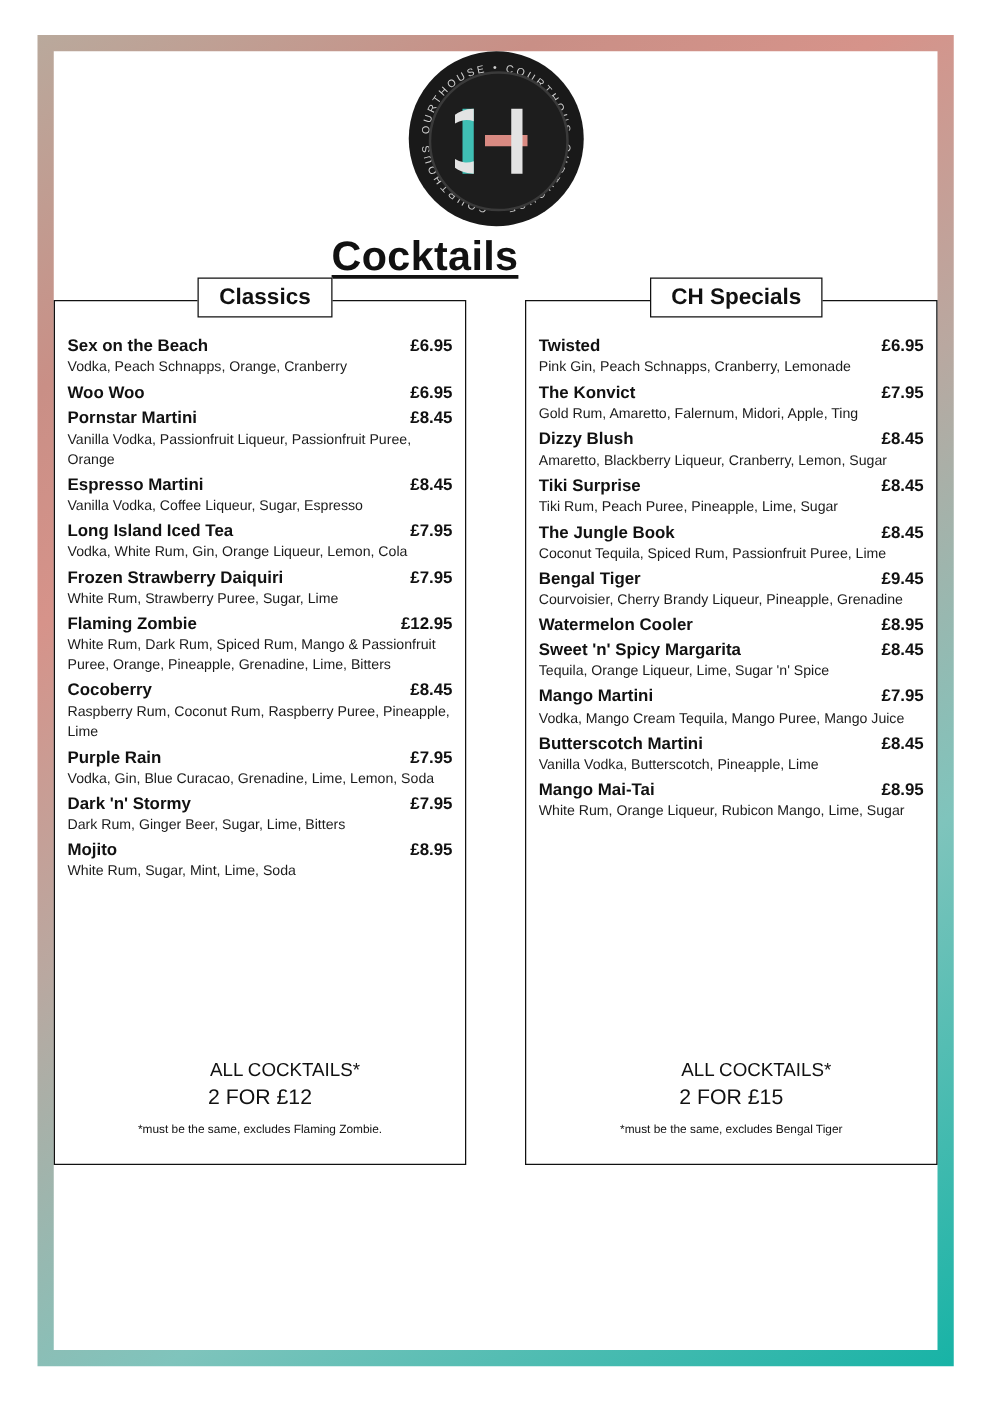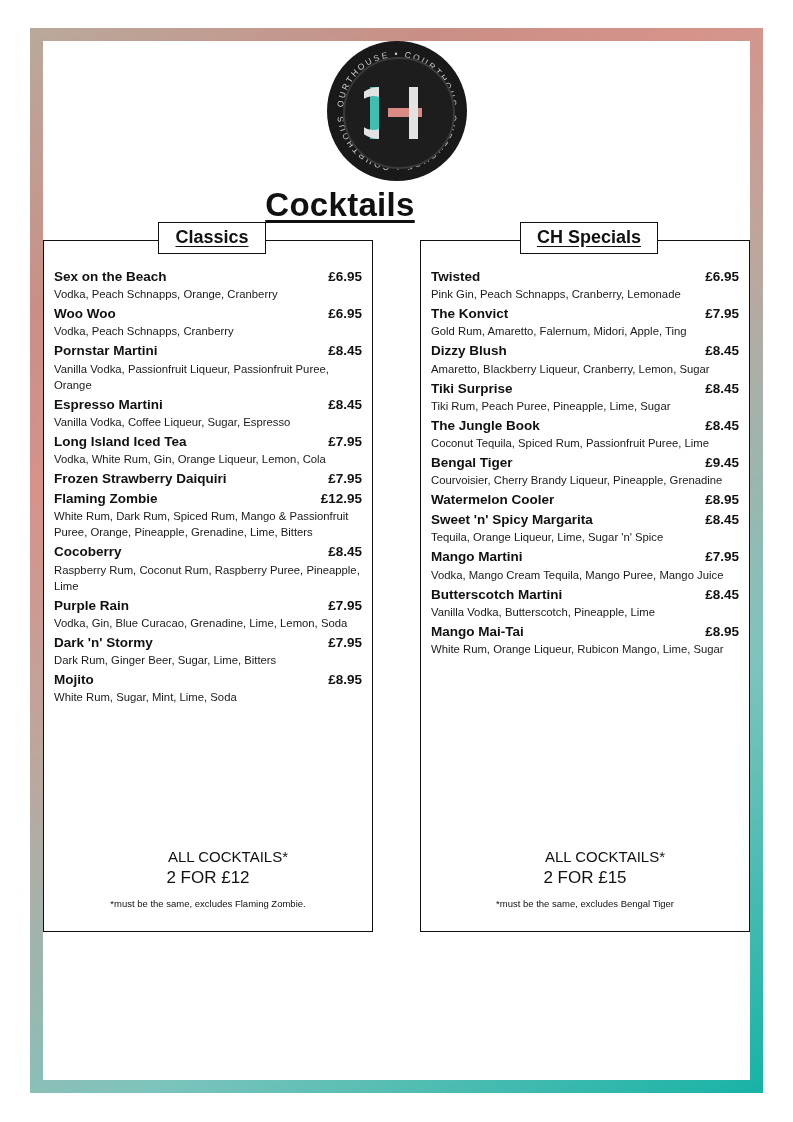--- a/index.html
+++ b/index.html
@@ -131,21 +131,20 @@
   }
   .col-left .col-head { justify-content: center; padding-left: 8px; }
   .col-right .col-head { justify-content: center; padding-left: 8px; }
   .section-title {
     display: inline-block;
     border: 1.6px solid #111111;
     padding: 4px 16px 5px 16px;
     font-size: 18px;
     font-weight: bold;
     color: #111111;
-    text-decoration: underline;
     text-underline-offset: 3px;
     background: #ffffff;
     position: relative;
     z-index: 2;
     white-space: nowrap;
   }
   .col-box {
     border: 1.6px solid #111111;
     margin-top: -14px;
     padding: 26px 10px 14px 10px;
@@ -250,21 +249,20 @@
               <span class="drink-price">£6.95</span>
             </div>
             <div class="drink-desc">Vodka, Peach Schnapps, Orange, Cranberry</div>
           </div>
 
           <div class="drink">
             <div class="drink-row">
               <span class="drink-name">Woo Woo</span>
               <span class="drink-price">£6.95</span>
             </div>
-            <div class="drink-desc">Vodka, Peach Schnapps, Cranberry</div>
           </div>
 
           <div class="drink">
             <div class="drink-row">
               <span class="drink-name">Pornstar Martini</span>
               <span class="drink-price">£8.45</span>
             </div>
             <div class="drink-desc">Vanilla Vodka, Passionfruit Liqueur, Passionfruit Puree, Orange</div>
           </div>
 
@@ -282,20 +280,21 @@
               <span class="drink-price">£7.95</span>
             </div>
             <div class="drink-desc">Vodka, White Rum, Gin, Orange Liqueur, Lemon, Cola</div>
           </div>
 
           <div class="drink">
             <div class="drink-row">
               <span class="drink-name">Frozen Strawberry Daiquiri</span>
               <span class="drink-price">£7.95</span>
             </div>
+            <div class="drink-desc">White Rum, Strawberry Puree, Sugar, Lime</div>
           </div>
 
           <div class="drink">
             <div class="drink-row">
               <span class="drink-name">Flaming Zombie</span>
               <span class="drink-price">£12.95</span>
             </div>
             <div class="drink-desc">White Rum, Dark Rum, Spiced Rum, Mango &amp; Passionfruit Puree, Orange, Pineapple, Grenadine, Lime, Bitters</div>
           </div>
 

